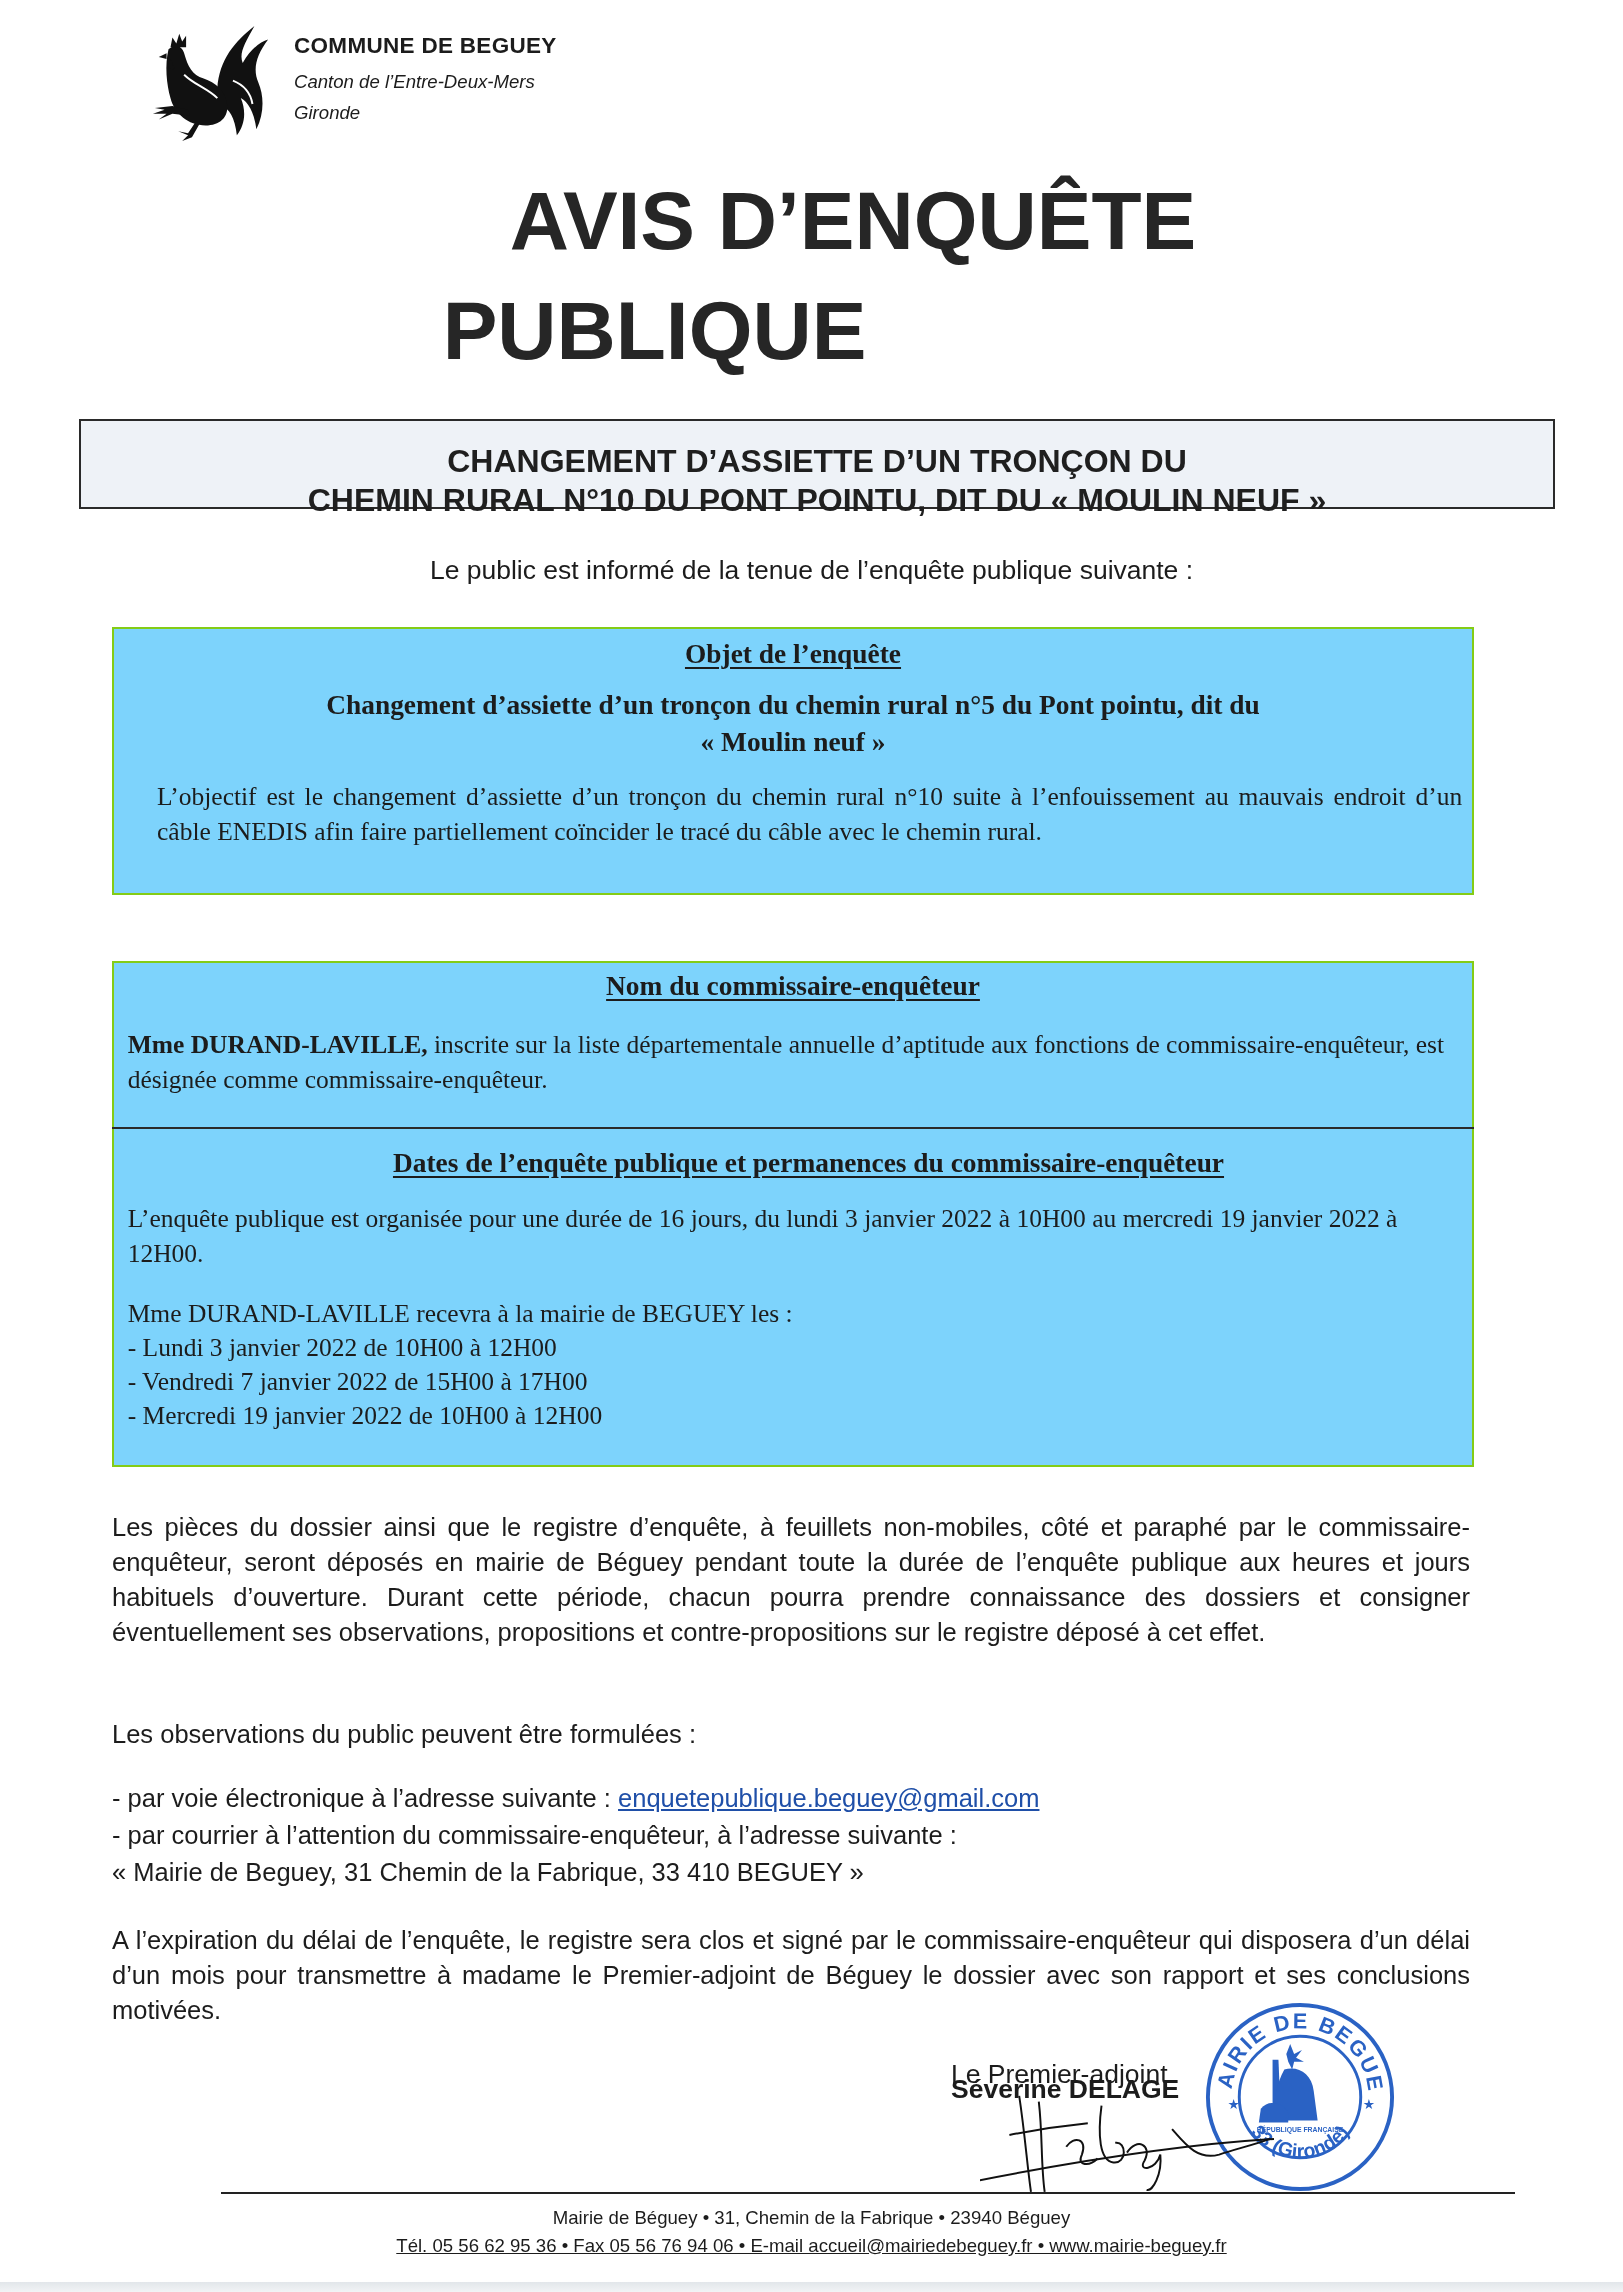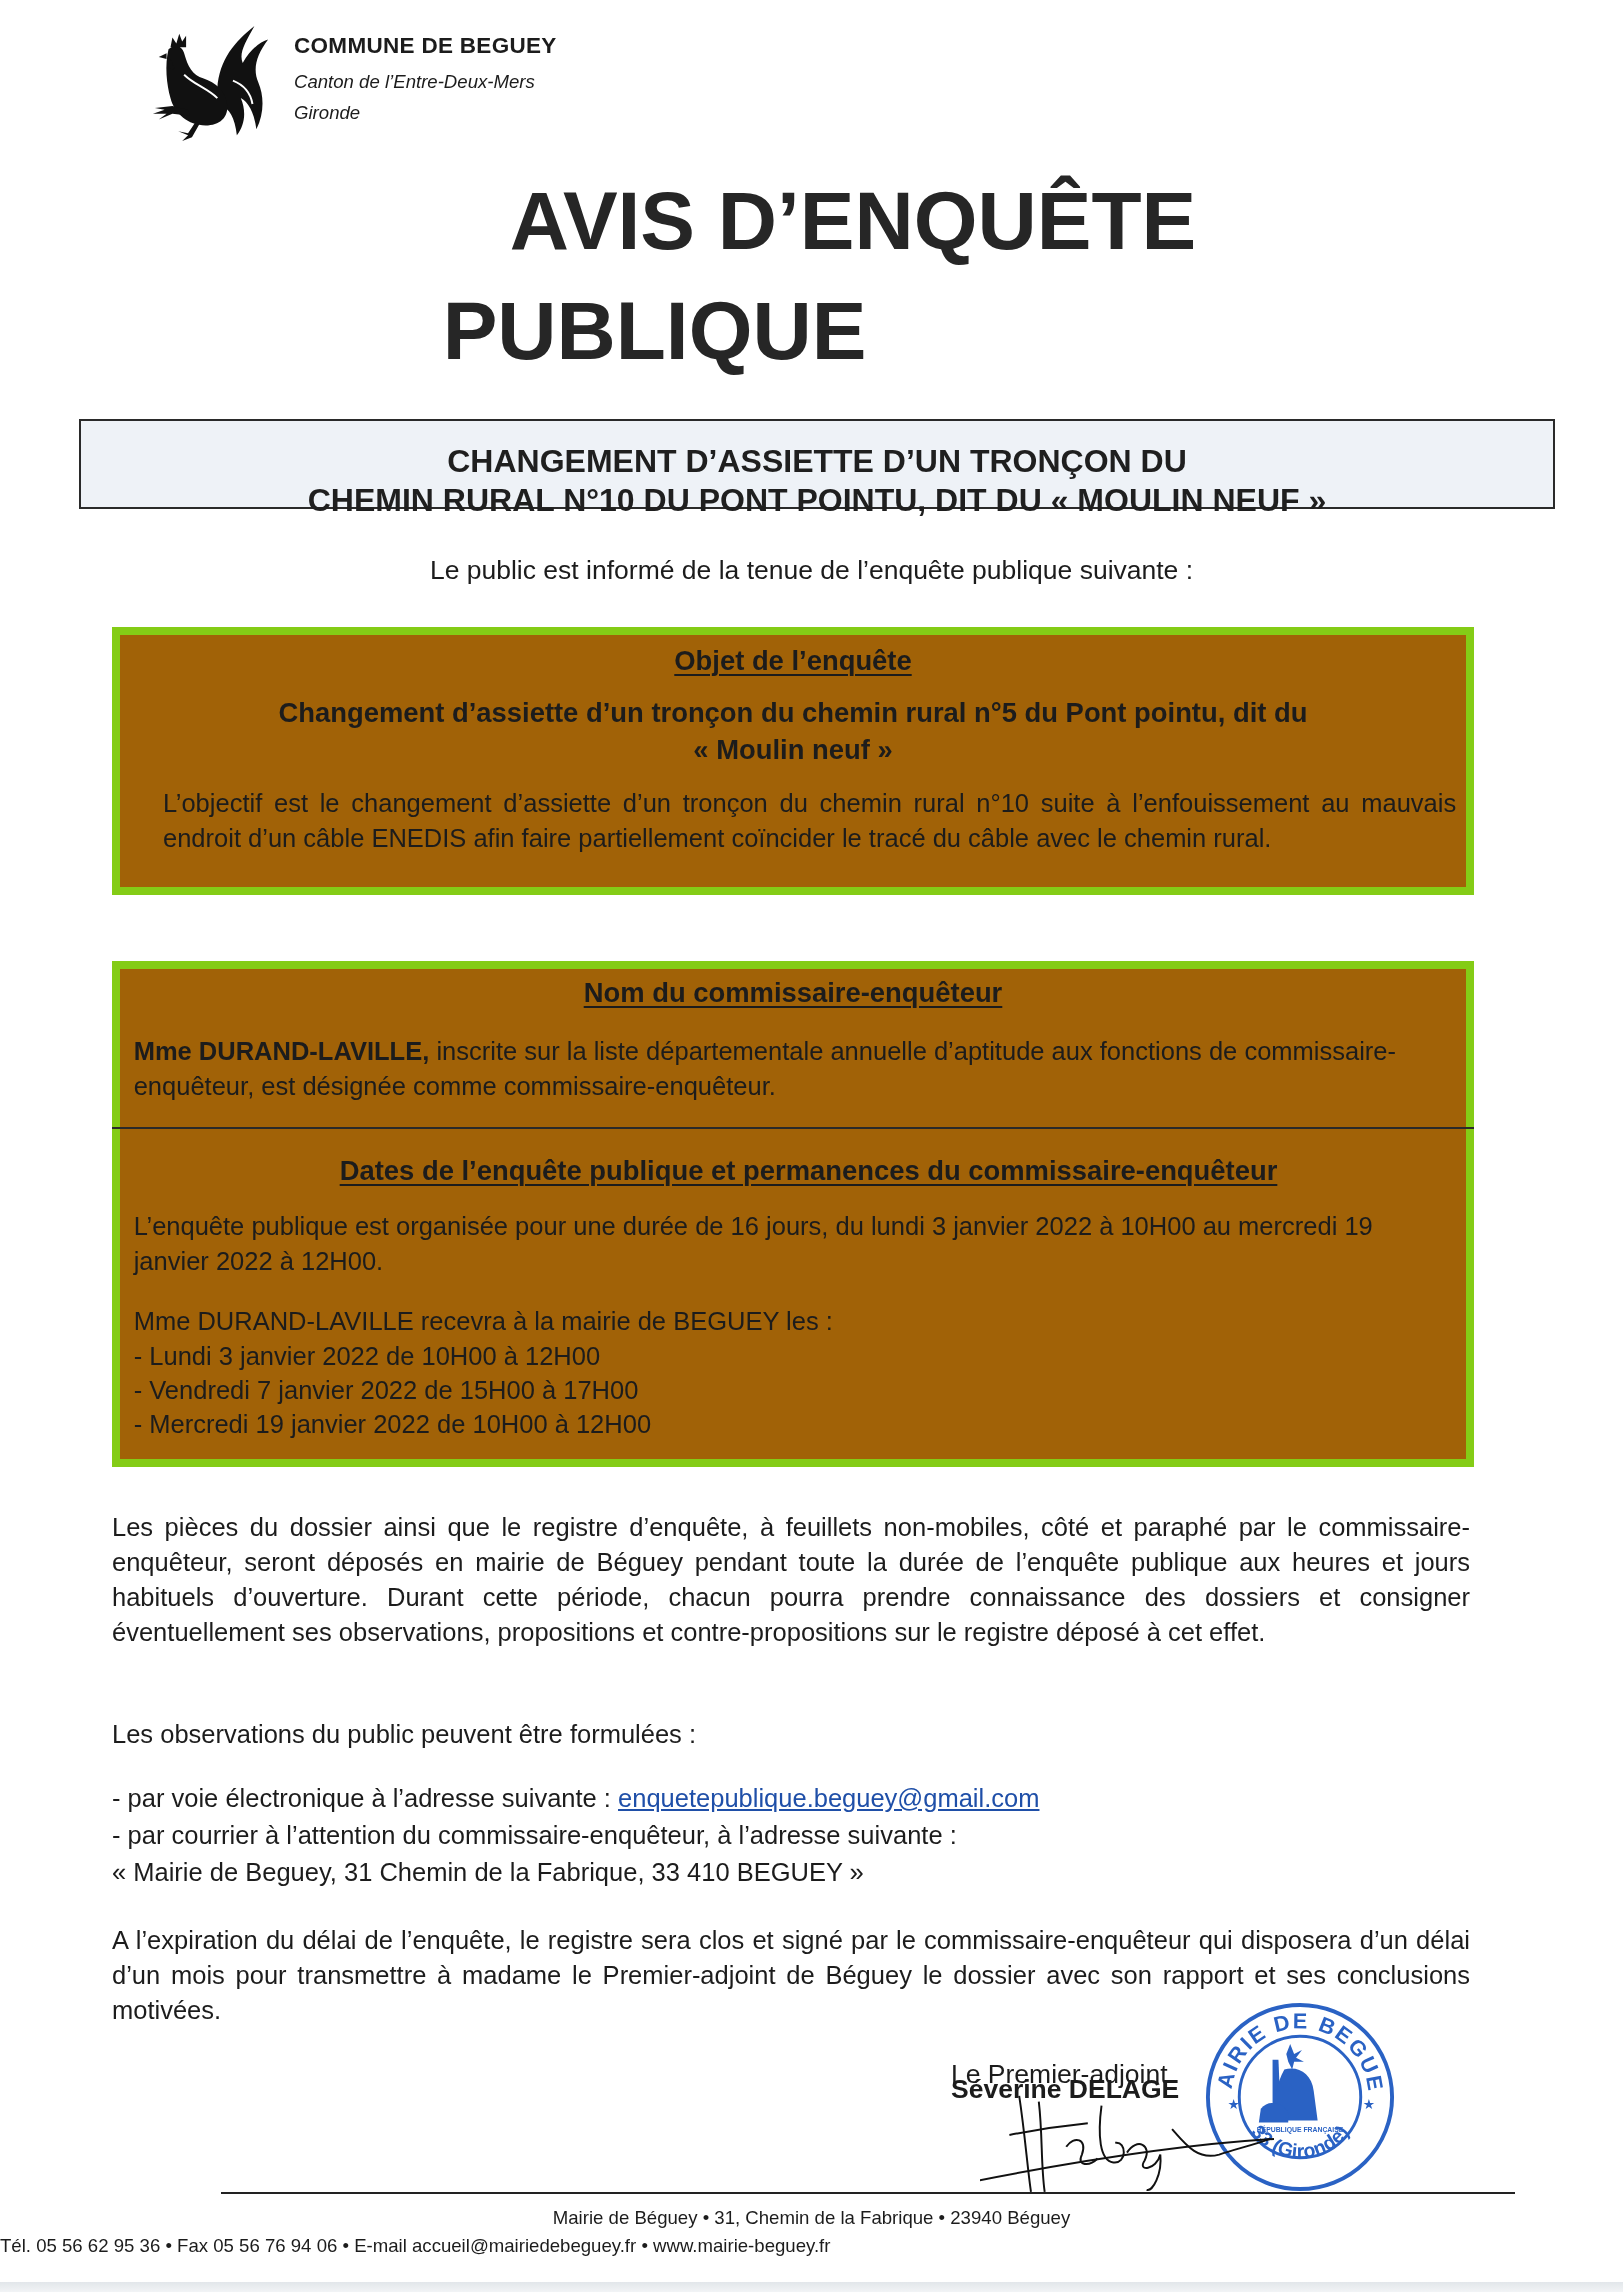--- a/index.html
+++ b/index.html
@@ -16,42 +16,42 @@
   .title1 { top: 174px; padding-left: 83px; box-sizing: border-box; }
   .title2 { top: 284px; padding-left: 0; left: -157px; }
 
   .banner { left: 79px; top: 419px; width: 1476px; height: 90px; border: 2px solid #2a2a2a;
             background: #eef2f7; box-sizing: border-box; text-align: center;
             font-weight: bold; font-size: 32px; line-height: 39px; padding-top: 21px; color: #1f1f1f; }
   .banner div { white-space: nowrap; }
 
   .intro { left: 0; width: 1623px; top: 555px; text-align: center; font-size: 26.5px; }
 
-  .box { border: 8px solid #84cc16; box-sizing: border-box; background: #a16207; }
+  .box { border: 2px solid #84cc16; box-sizing: border-box; background: #7dd3fc; font-family: Liberation Serif, serif; }
   .box1 { left: 112px; top: 627px; width: 1362px; height: 268px; }
   .box2 { left: 112px; top: 961px; width: 1362px; height: 506px; }
   .divider { left: 112px; top: 1127px; width: 1362px; height: 0; border-top: 2px solid #2a2a2a; }
 
   .sec-head { font-weight: bold; font-size: 27.4px; text-decoration: underline;
               text-decoration-thickness: 2px; text-underline-offset: 3.9px; text-align: center; }
   .sec-sub { font-weight: bold; font-size: 27.4px; text-align: center; line-height: 37px; }
   .body-txt { font-size: 25.5px; line-height: 35px; }
 
   .para { left: 112px; width: 1358px; font-size: 25.5px; line-height: 35px; text-align: justify; }
   .email { color: #1f4fa8; text-decoration: underline; }
 
   .sig-title { left: 951px; top: 2039px; font-size: 26.5px; margin-top: 20px; }
   .sig-name { left: 951px; top: 2074px; font-size: 26.5px; font-weight: bold; }
 
   .stamp { left: 1204px; top: 2001px; width: 192px; height: 192px; }
   .signature { left: 980px; top: 2076px; width: 294px; height: 118px; }
 
   .footer-rule { left: 221px; top: 2192px; width: 1294px; border-top: 2px solid #222; }
   .footer1 { left: 0; width: 1623px; top: 2207px; text-align: center; font-size: 18.6px; }
-  .footer2 { left: 0; width: 1623px; top: 2235px; text-align: left; font-size: 18.6px; }
+  .footer2 { left: 0; width: 1623px; top: 2235px; text-align: center; font-size: 18.6px; text-decoration: underline; }
   .bottom-band { left: 0; top: 2282px; width: 1623px; height: 10.8px; background: linear-gradient(#e2e6ea, #f3f5f7); }
 </style>
 </head>
 <body>
 
 <svg class="abs logo" viewBox="0 0 126 128">
   <g fill="#111">
 
     <path d="M70 70 C72 40 88 22 108 6 C98 24 92 34 96 44 C104 30 114 22 122 20 C110 36 106 50 112 64 C118 78 118 96 110 112 C108 96 102 84 94 80 C100 94 98 108 90 118 C88 100 82 90 74 88 Z"></path>
 

